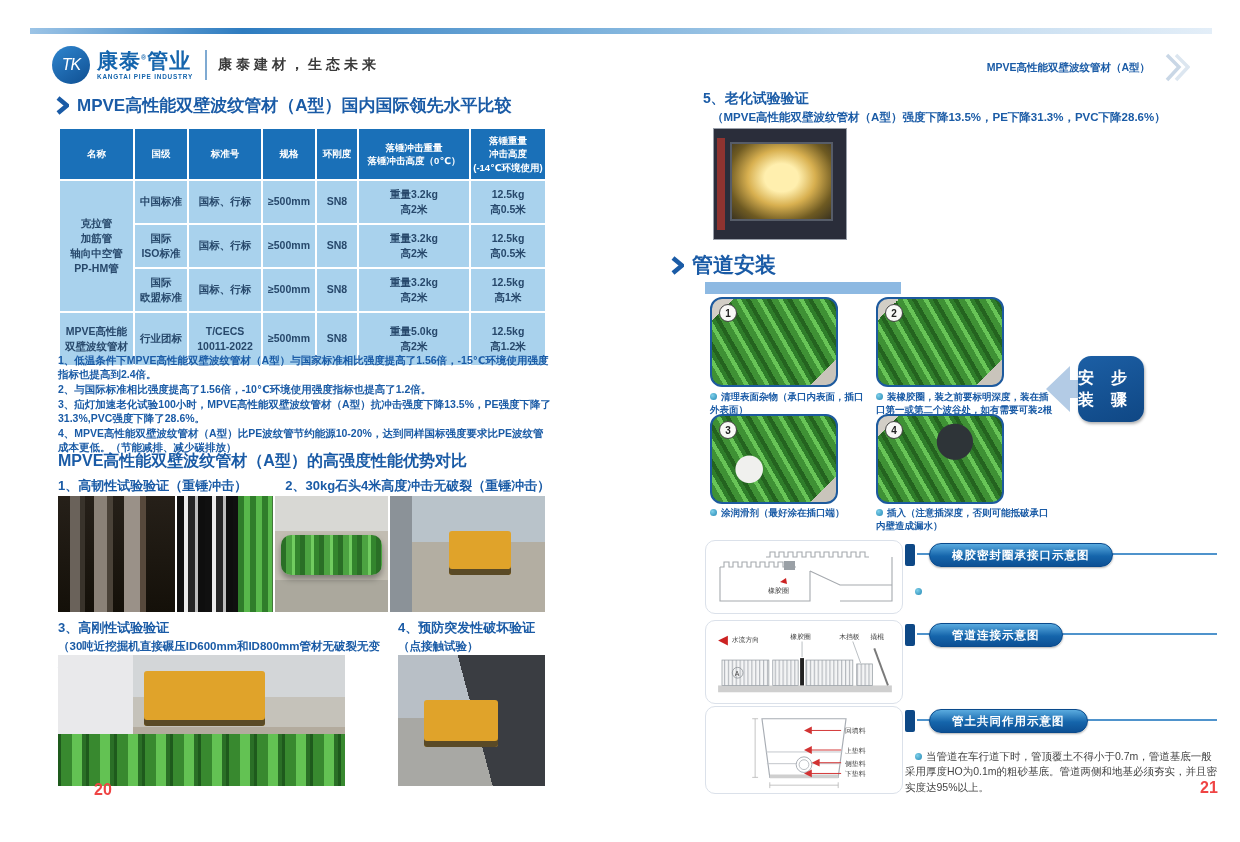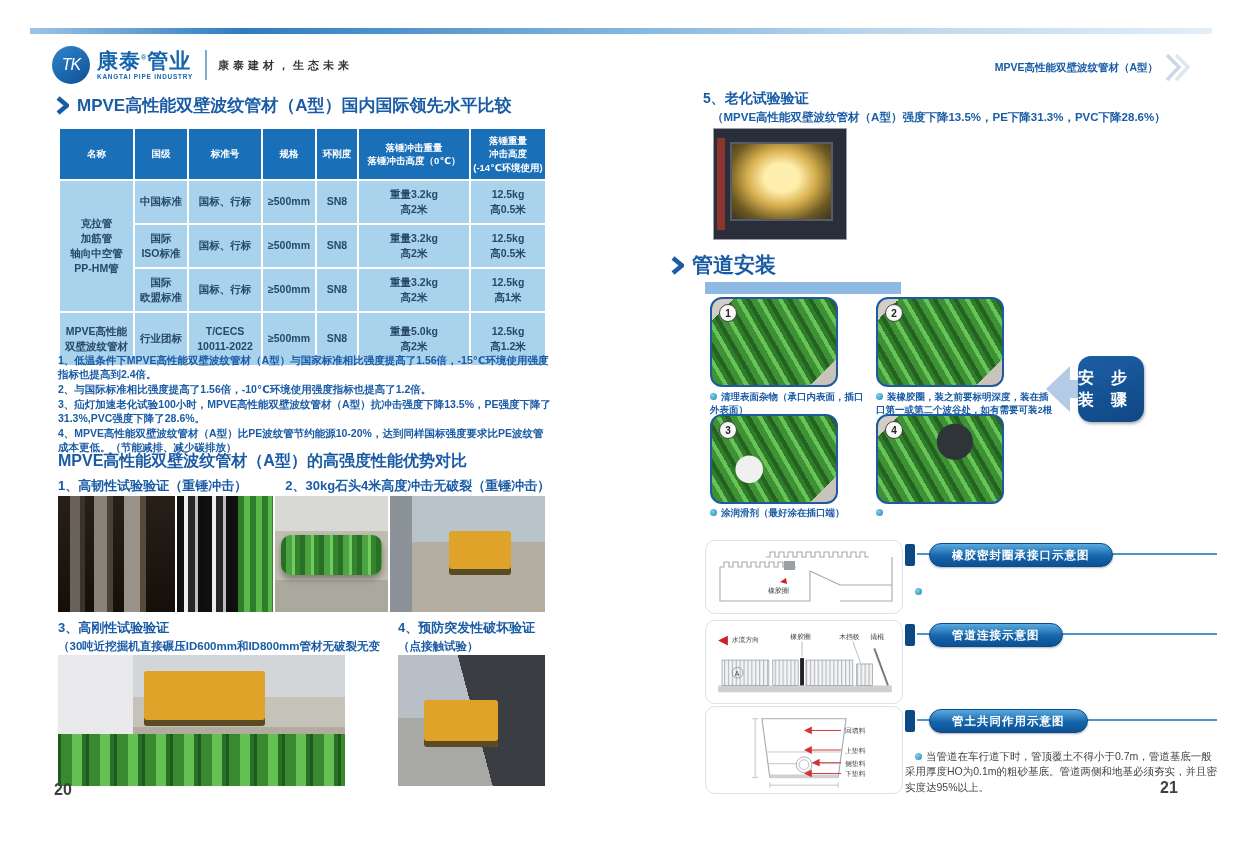--- a/index.html
+++ b/index.html
@@ -14,24 +14,24 @@
   
   .logo{left:52px;top:46px;display:flex;align-items:center;}
   .logo-mark{width:38px;height:38px;border-radius:50%;
     background:linear-gradient(145deg,#2f86cf,#0f4f92);color:#fff;display:flex;
     align-items:center;justify-content:center;font-weight:normal;font-style:italic;font-size:16px;letter-spacing:-1px;}
   .logo-text{margin-left:7px;}
   .logo-name{font-size:21px;font-weight:800;color:#1565ad;letter-spacing:1px;line-height:1;}
   .logo-name sup{font-size:7px;vertical-align:8px;}
   .logo-en{font-size:6.4px;color:#1565ad;letter-spacing:.8px;margin-top:2px;font-weight:600;}
   .logo-div{width:2px;height:30px;background:#1565ad;opacity:.55;margin:0 11px 0 12px;}
-  .tagline{font-size:11px;color:#3a3a3a;letter-spacing:4px;font-weight:600;text-align:right;}
-
-  
-  .rp-header{top:52px;right:50px;display:flex;align-items:center;gap:6px;justify-content:space-between;}
+  .tagline{font-size:14px;color:#3a3a3a;letter-spacing:4px;font-weight:600;text-align:right;}
+
+  
+  .rp-header{top:52px;right:50px;display:flex;align-items:center;gap:14px;justify-content:space-between;}
   .rp-header-text{font-size:10.5px;font-weight:700;color:#1a5ba6;}
 
   
   .title-row{display:flex;align-items:center;gap:8px;color:#1a5ba6;font-weight:800;}
   .sec1-title{left:56px;top:94px;font-size:17px;}
   .sec2-title{left:58px;top:451px;font-size:16px;font-weight:800;color:#1a5ba6;}
   .sec2-subs{left:58px;top:477px;display:flex;gap:38px;font-size:13px;font-weight:700;color:#1a5ba6;}
   .h34{font-size:13px;font-weight:800;color:#1a5ba6;line-height:1.45;}
   .h34 .hs{display:block;font-size:11.5px;font-weight:700;}
   .h3a{left:58px;top:619px;width:335px;}
@@ -76,21 +76,21 @@
   .p5 .pipes{position:absolute;left:0;right:0;bottom:0;height:40%;
       background:repeating-linear-gradient(90deg,#1e5a1c 0 3px,#38892f 3px 14px,#63c253 14px 24px,#2a6f26 24px 28px);}
   .p5 .exc{left:30%;top:12%;width:42%;height:42%;}
   .p6{left:398px;top:655px;width:147px;height:131px;
       background:linear-gradient(75deg,transparent 0 52%,#3a3d42 52%),linear-gradient(180deg,#b8bfc6 0 48%,#a8a8a4 48%);}
   .p6 .exc{left:18%;top:34%;width:50%;height:36%;}
   .p7{left:713px;top:128px;width:132px;height:110px;background:#2a2d3a;border:1px solid #9aa0aa;}
   .p7 .glow{position:absolute;left:12%;right:10%;top:12%;bottom:16%;border:2px solid #565c68;
       background:radial-gradient(ellipse at 50% 45%,#ffefae 0 24%,#d8b050 48%,#6e5a22 76%,#3a3320 100%);}
   .p7 .strip{position:absolute;left:2%;top:8%;width:6%;height:84%;background:#8e3330;}
-  .pageno{font-size:16px;color:#404040;font-weight:600;}
+  .pageno{font-size:16px;color:#ef4444;font-weight:600;margin-left:40px;}
   .pn-l{left:54px;top:781px;} .pn-r{left:1160px;top:779px;}
 
   
   .card{position:absolute;width:124px;height:86px;border:2px solid #1d5a9e;border-radius:12px;overflow:hidden;
       background:linear-gradient(315deg,#c9c4bb 0 12%,transparent 12%),
                  linear-gradient(135deg,#d2cec6 0 10%,transparent 10%),
                  repeating-linear-gradient(60deg,#24631f 0 4px,#3f9135 4px 10px,#68c457 10px 14px,#2f7d2a 14px 18px);}
   .card.v3{background:radial-gradient(circle at 30% 62%,#f0f0ee 0 13%,transparent 14%),
                  linear-gradient(315deg,#c9c4bb 0 12%,transparent 12%),
                  repeating-linear-gradient(60deg,#24631f 0 4px,#3f9135 4px 10px,#68c457 10px 14px,#2f7d2a 14px 18px);}
@@ -316,21 +316,21 @@
   <div class="card v3 c3">
       <div class="stepnum">3</div>
     </div>
   <div class="card v4 c4">
       <div class="stepnum">4</div>
     </div>
 
   <div class="cap cap1"><span class="dot"></span><span>清理表面杂物（承口内表面，插口外表面）</span></div>
   <div class="cap cap2"><span class="dot"></span><span>装橡胶圈，装之前要标明深度，装在插口第一或第二个波谷处，如有需要可装2根</span></div>
   <div class="cap cap3"><span class="dot"></span><span>涂润滑剂（最好涂在插口端）</span></div>
-  <div class="cap cap4"><span class="dot"></span></div>
+  <div class="cap cap4"><span class="dot"></span><span>插入（注意插深度，否则可能抵破承口内壁造成漏水）</span></div>
 
   <div class="abs badge-wrap">
     <svg class="badge-arrow" width="60" height="46" viewBox="0 0 60 46">
       <polygon points="24,0 0,23 24,46 24,32 60,32 60,14 24,14" fill="#b3cbe5"></polygon>
     </svg>
     <div class="badge-box">
       <span>安装</span>
       <span>步骤</span>
     </div>
   </div>

